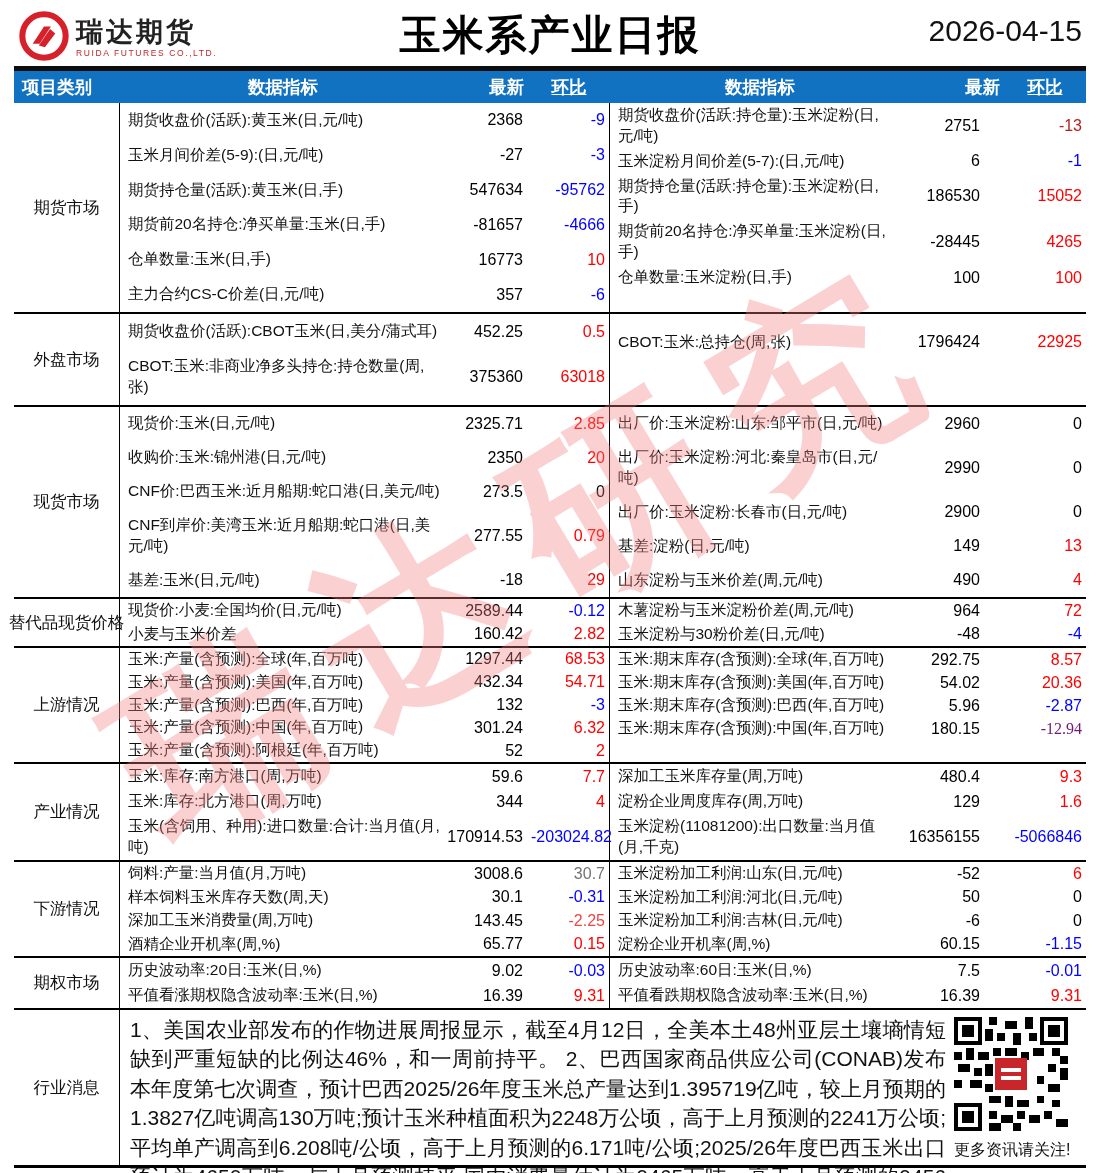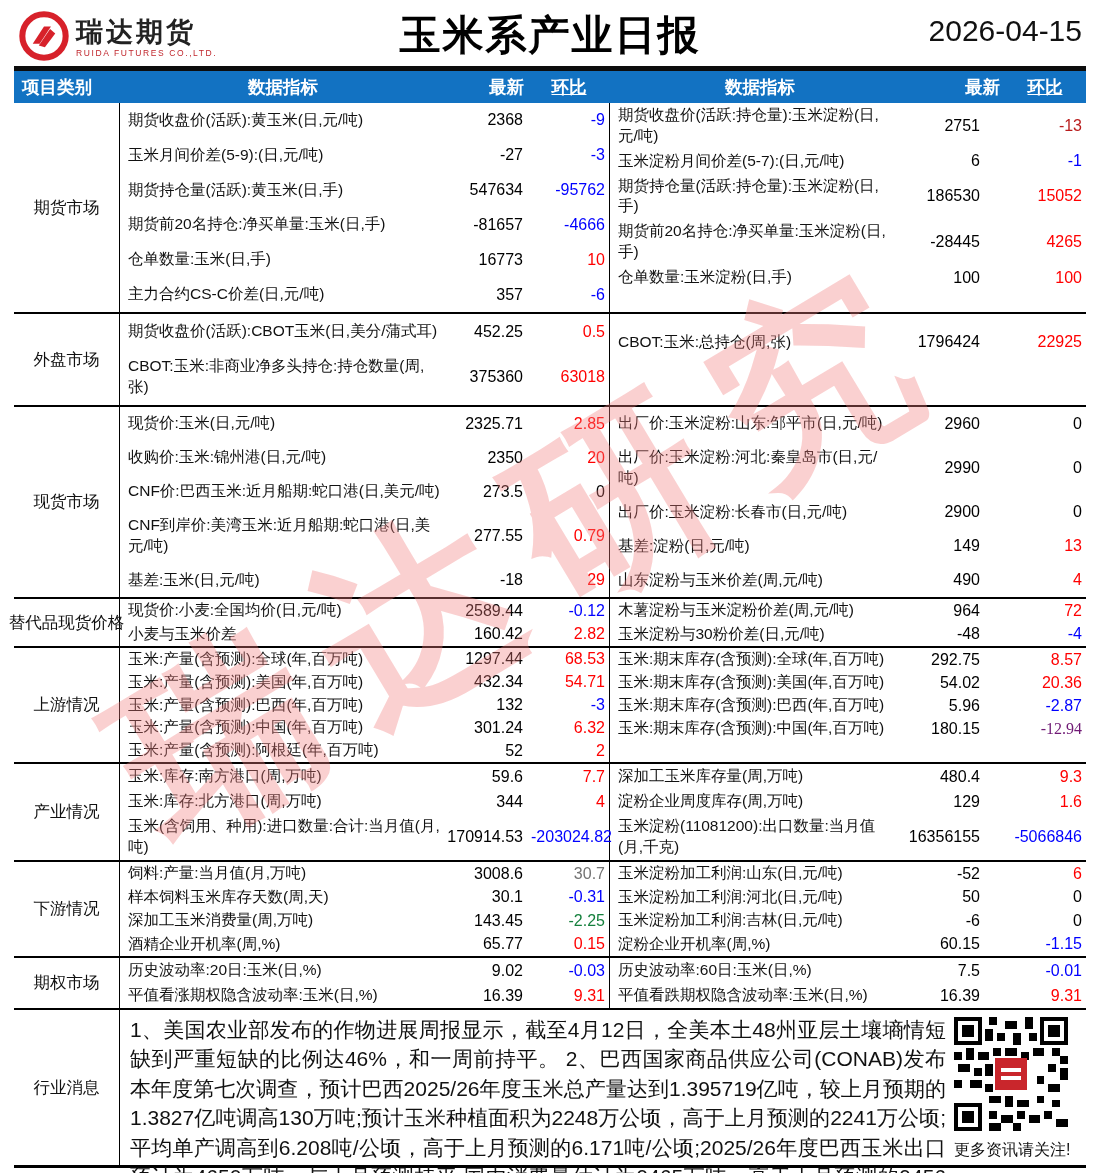--- a/index.html
+++ b/index.html
@@ -383,21 +383,21 @@
               <div class="val chg" style="color: #737373;">30.7</div>
             </div>
             <div class="row">
               <div class="ind">样本饲料玉米库存天数(周,天)</div>
               <div class="val">30.1</div>
               <div class="val chg" style="color: rgb(0, 0, 255);">-0.31</div>
             </div>
             <div class="row">
               <div class="ind">深加工玉米消费量(周,万吨)</div>
               <div class="val">143.45</div>
-              <div class="val chg" style="color: #15803d;">-2.25</div>
+              <div class="val chg" style="color: #ef4444;">-2.25</div>
             </div>
             <div class="row">
               <div class="ind">酒精企业开机率(周,%)</div>
               <div class="val">65.77</div>
               <div class="val chg" style="color: rgb(255, 0, 0);">0.15</div>
             </div>
           </div>
           <div class="half right">
             <div class="row">
               <div class="ind">玉米淀粉加工利润:山东(日,元/吨)</div>

